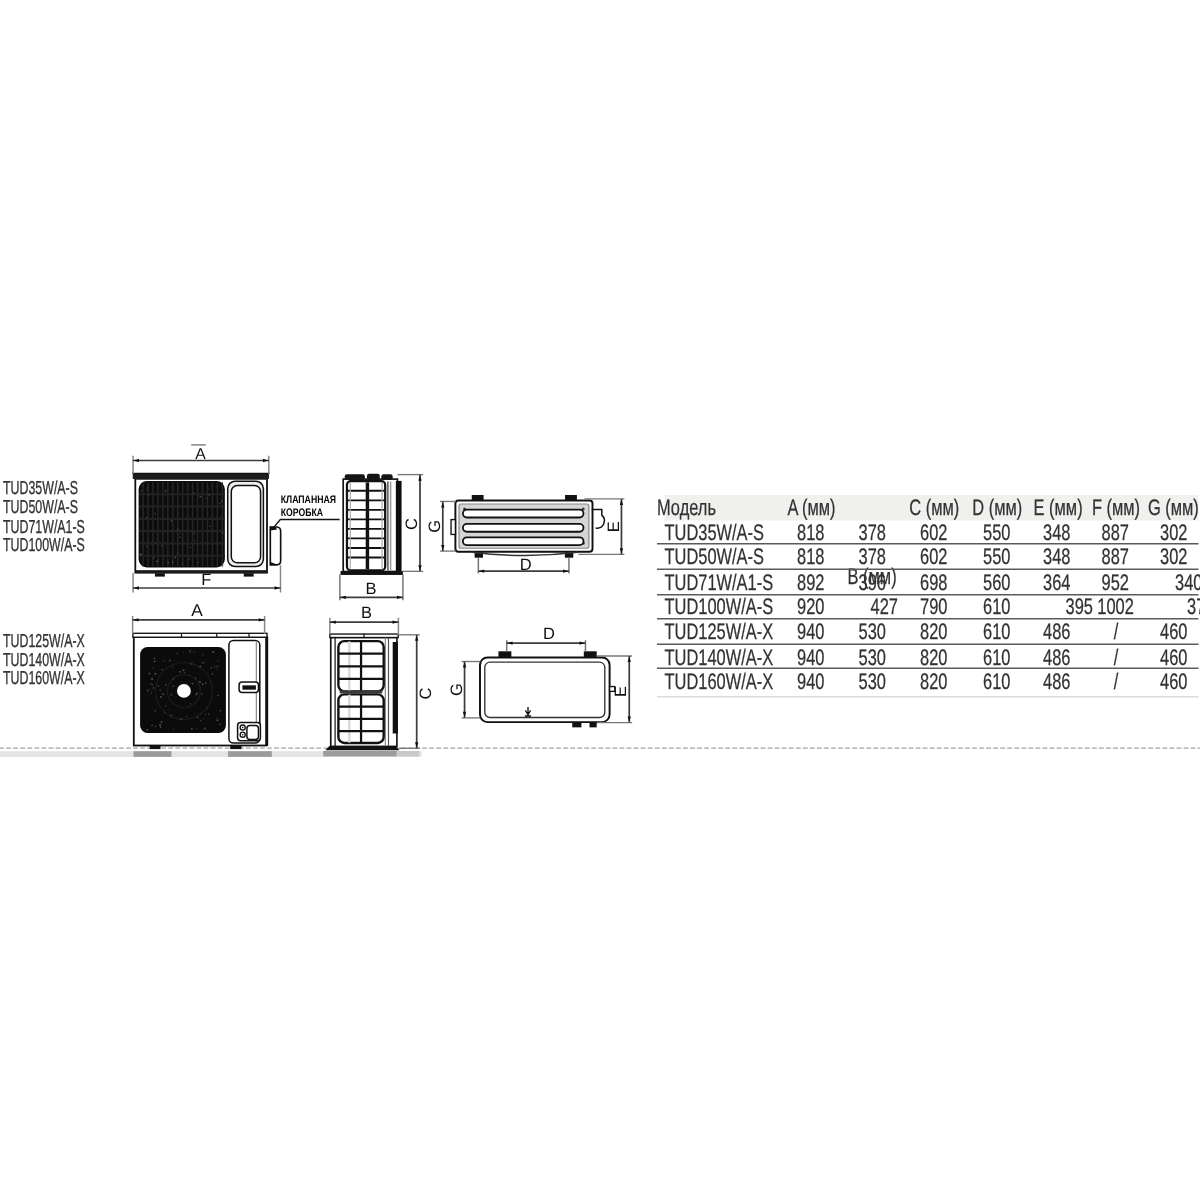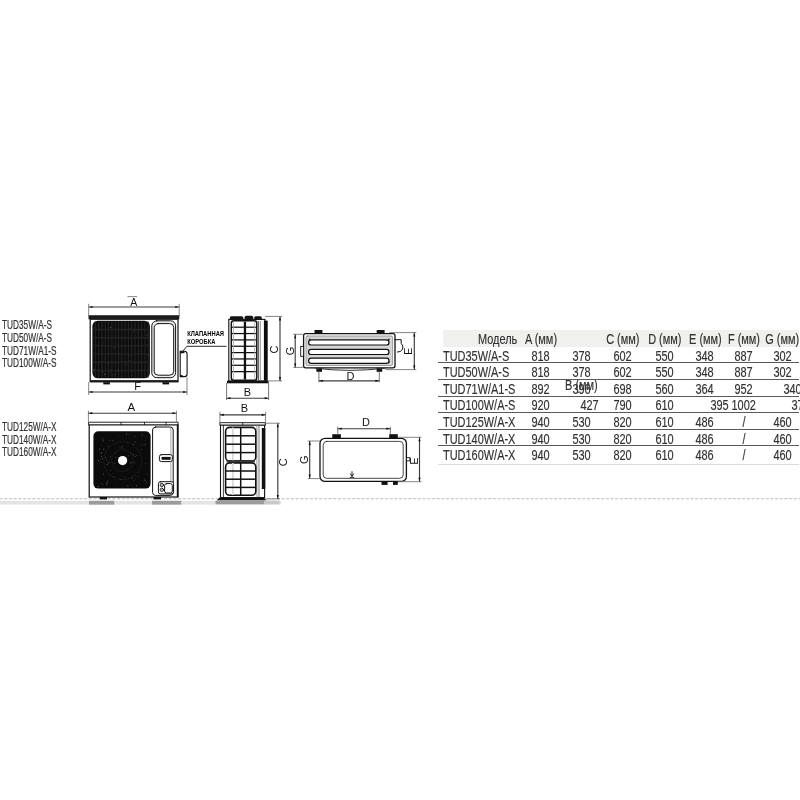--- a/index.html
+++ b/index.html
@@ -494,21 +494,21 @@
 <div class="models" style="top:421.2px;line-height:12.4px;">
   <div>TUD125W/A-X</div>
   <div>TUD140W/A-X</div>
   <div>TUD160W/A-X</div>
 </div>
 
 <div class="tbl">
 
   <div class="hdr"></div>
   <div class="row" style="top:0;height:17.3px;">
-    <span class="cell cm" style="left:16px;width:78px;justify-content:flex-end;">
+    <span class="cell cm" style="left:0;width:78px;">
         <span class="cond condL">Модель</span>
       </span>
     <span class="cell" style="left:82px;width:41px;">
         <span class="cond">A (мм)</span>
       </span>
     <span class="cell" style="left:123px;width:41px;margin-top:46px;">
         <span class="cond">B (мм)</span>
       </span>
     <span class="cell" style="left:164px;width:42px;">
         <span class="cond">C (мм)</span>

